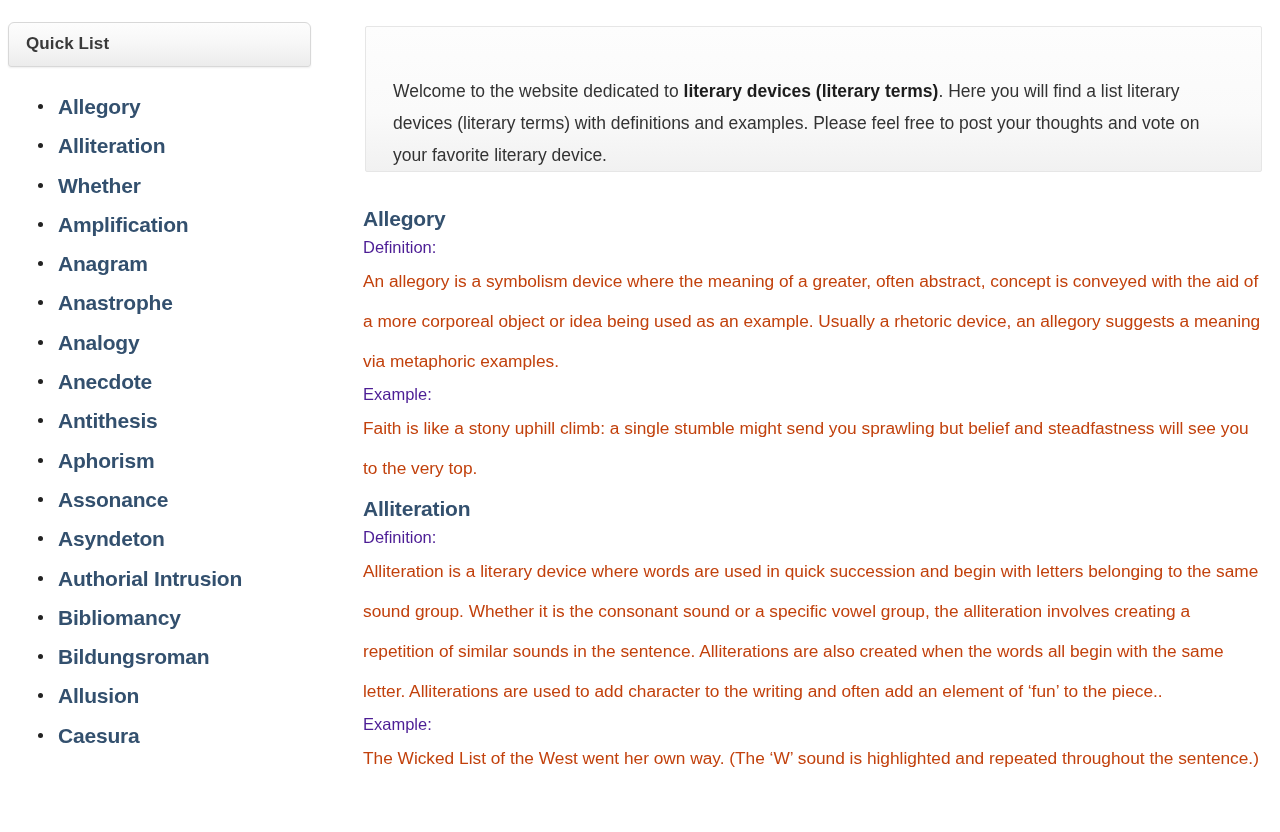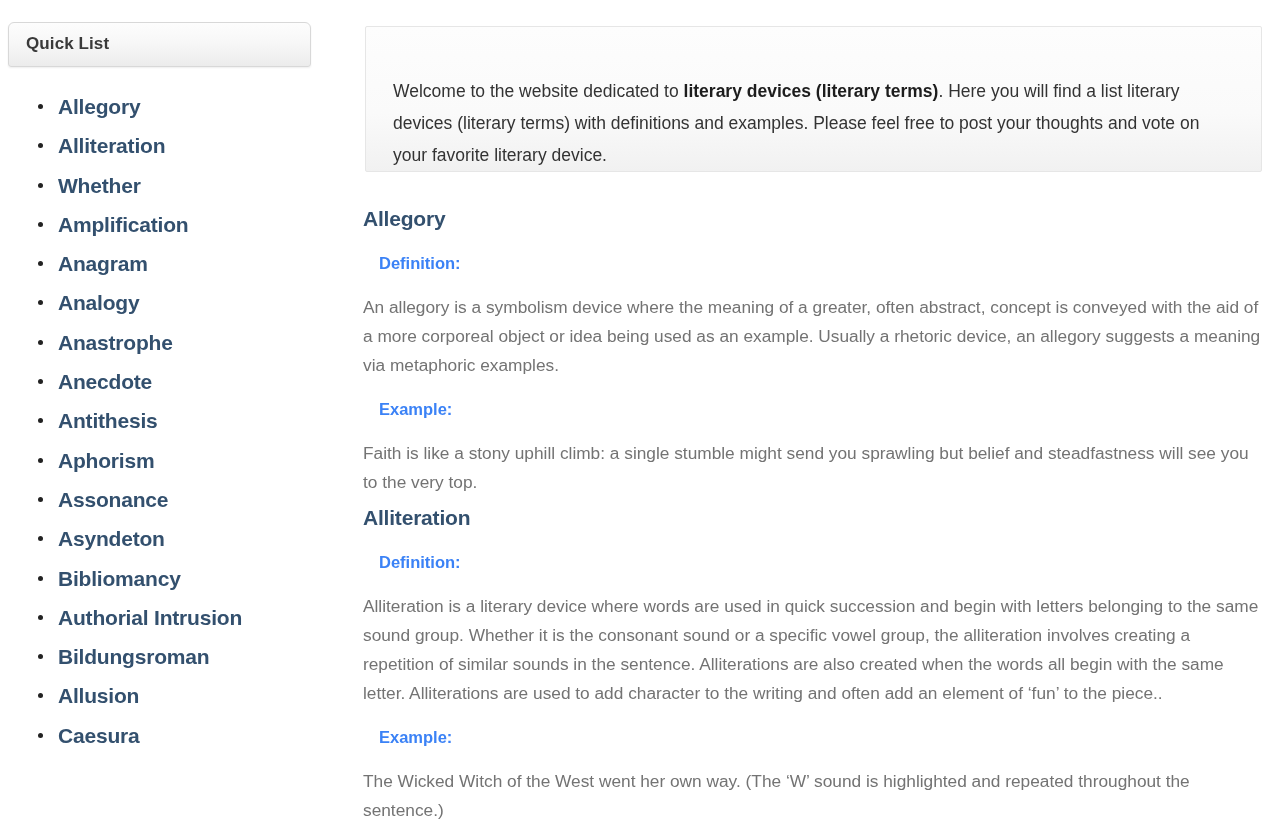--- a/index.html
+++ b/index.html
@@ -135,30 +135,30 @@
     font-weight: bold;
     color: #33506e;
     margin: 0;
     line-height: 30px;
     letter-spacing: -0.2px;
   }
   .device-title.second { margin-top: 6px; }
 
   .label {
     font-size: 16.5px;
-    font-weight: bold;
-    color: #3b82f6;
+    font-weight: normal;
+    color: #4c1d95;
     line-height: 27px;
-    margin: 16px;
+    margin: 0;
   }
 
   .body-text {
     font-size: 17.3px;
-    line-height: 29px;
-    color: #737373;
+    line-height: 40px;
+    color: #c2410c;
     margin: 0;
     width: 898px;
   }
 </style>
 </head>
 <body>
 
 <div class="page">
 
   <div class="sidebar">
@@ -183,53 +183,53 @@
       <li class="ql-item">
         <span class="ql-bullet"></span>
         <a class="ql-link" href="#">Amplification</a>
       </li>
       <li class="ql-item">
         <span class="ql-bullet"></span>
         <a class="ql-link" href="#">Anagram</a>
       </li>
       <li class="ql-item">
         <span class="ql-bullet"></span>
+        <a class="ql-link" href="#">Anastrophe</a>
+      </li>
+      <li class="ql-item">
+        <span class="ql-bullet"></span>
         <a class="ql-link" href="#">Analogy</a>
       </li>
       <li class="ql-item">
         <span class="ql-bullet"></span>
-        <a class="ql-link" href="#">Anastrophe</a>
-      </li>
-      <li class="ql-item">
-        <span class="ql-bullet"></span>
         <a class="ql-link" href="#">Anecdote</a>
       </li>
       <li class="ql-item">
         <span class="ql-bullet"></span>
         <a class="ql-link" href="#">Antithesis</a>
       </li>
       <li class="ql-item">
         <span class="ql-bullet"></span>
         <a class="ql-link" href="#">Aphorism</a>
       </li>
       <li class="ql-item">
         <span class="ql-bullet"></span>
         <a class="ql-link" href="#">Assonance</a>
       </li>
       <li class="ql-item">
         <span class="ql-bullet"></span>
         <a class="ql-link" href="#">Asyndeton</a>
       </li>
       <li class="ql-item">
         <span class="ql-bullet"></span>
+        <a class="ql-link" href="#">Authorial Intrusion</a>
+      </li>
+      <li class="ql-item">
+        <span class="ql-bullet"></span>
         <a class="ql-link" href="#">Bibliomancy</a>
-      </li>
-      <li class="ql-item">
-        <span class="ql-bullet"></span>
-        <a class="ql-link" href="#">Authorial Intrusion</a>
       </li>
       <li class="ql-item">
         <span class="ql-bullet"></span>
         <a class="ql-link" href="#">Bildungsroman</a>
       </li>
       <li class="ql-item">
         <span class="ql-bullet"></span>
         <a class="ql-link" href="#">Allusion</a>
       </li>
       <li class="ql-item">
@@ -250,17 +250,17 @@
       <h2 class="device-title">Allegory</h2>
       <div class="label">Definition:</div>
       <p class="body-text">An allegory is a symbolism device where the meaning of a greater, often abstract, concept is conveyed with the aid of a more corporeal object or idea being used as an example. Usually a rhetoric device, an allegory suggests a meaning via metaphoric examples.</p>
       <div class="label">Example:</div>
       <p class="body-text">Faith is like a stony uphill climb: a single stumble might send you sprawling but belief and steadfastness will see you to the very top.</p>
 
       <h2 class="device-title second">Alliteration</h2>
       <div class="label">Definition:</div>
       <p class="body-text">Alliteration is a literary device where words are used in quick succession and begin with letters belonging to the same sound group. Whether it is the consonant sound or a specific vowel group, the alliteration involves creating a repetition of similar sounds in the sentence. Alliterations are also created when the words all begin with the same letter. Alliterations are used to add character to the writing and often add an element of ‘fun’ to the piece..</p>
       <div class="label">Example:</div>
-      <p class="body-text">The Wicked Witch of the West went her own way. (The ‘W’ sound is highlighted and repeated throughout the sentence.)</p>
+      <p class="body-text">The Wicked List of the West went her own way. (The ‘W’ sound is highlighted and repeated throughout the sentence.)</p>
 
     </div>
   </div>
 </div>
 
 </body></html>

